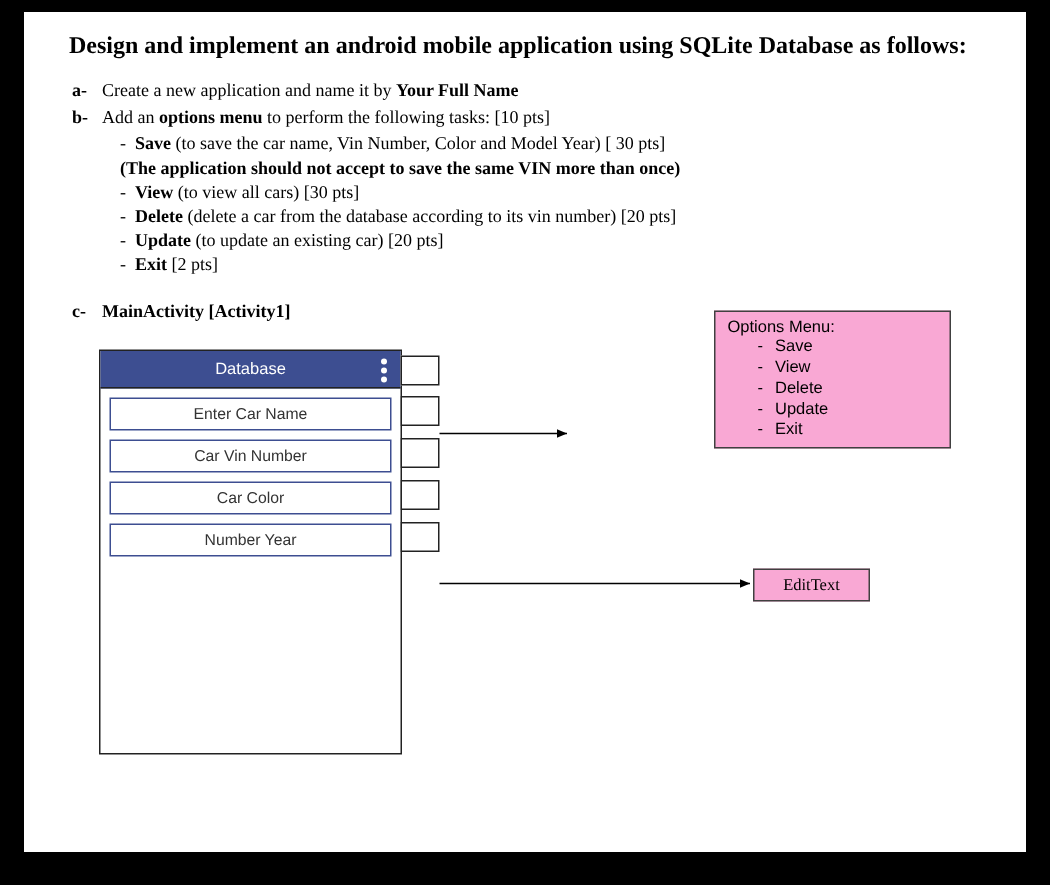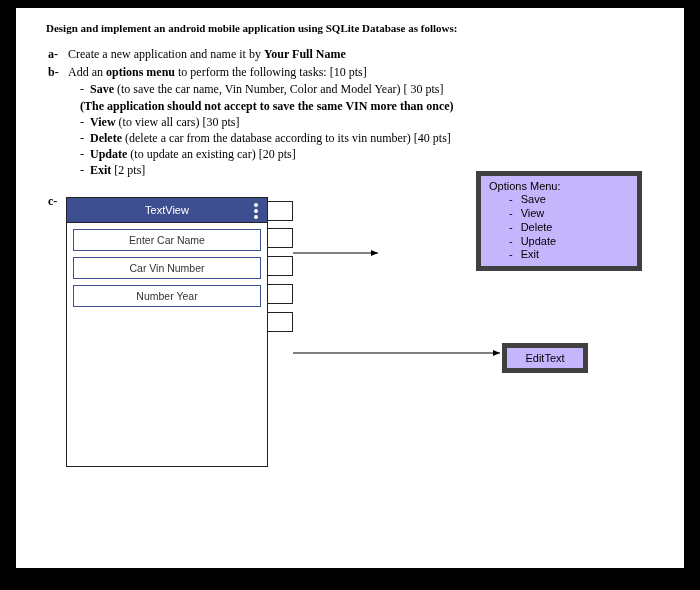--- a/index.html
+++ b/index.html
@@ -15,21 +15,21 @@
   }
   .page {
     background: #fff;
     margin: 8px 16px;
     padding: 14px 30px 10px 30px;
     height: 560px;
     box-sizing: border-box;
   }
   .title {
     font-weight: bold;
-    font-size: 11px;
+    font-size: 16px;
     margin-bottom: 12px;
   }
   ol.alpha {
     list-style: none;
     padding-left: 22px;
     margin: 0 0 14px 0;
   }
   ol.alpha > li {
     margin-bottom: 2px;
     position: relative;
@@ -104,25 +104,25 @@
     height: 20px;
     display: flex;
     align-items: center;
     justify-content: center;
     font-family: Arial, sans-serif;
     font-size: 10.5px;
     color: #333;
   }
   .box {
     position: absolute;
-    border: 5px solid #404040;
+    border: 1px solid #404040;
     font-family: Arial, sans-serif;
     font-size: 11px;
     padding: 4px 8px;
-    background: #c4b5fd;
+    background: #f9a8d4;
   }
   .options-box {
     left: 430px;
     top: -22px;
     width: 140px;
     height: 82px;
     line-height: 1.25;
   }
   .options-box ul {
     list-style: none;
@@ -137,20 +137,21 @@
     left: 334px;
     top: 50px;
     width: 60px;
     text-align: center;
   }
   .et-box {
     left: 456px;
     top: 150px;
     width: 60px;
     text-align: center;
+    font-family: Liberation Serif, serif;
   }
   .stub {
     position: absolute;
     border: 1px solid #222;
     background: #fff;
   }
 
   svg.arrows {
     position: absolute;
     left: 0; top: 0;
@@ -170,45 +171,47 @@
       <span class="marker">a-</span>
       <span>Create a new application and name it by </span><span class="b">Your Full Name</span>
     </li>
     <li data-name="item-b">
       <span class="marker">b-</span>
       <span>Add an </span><span class="b">options menu</span><span> to perform the following tasks: [10 pts]</span>
       <ul class="dash" data-name="item-b-sublist">
         <li data-name="sub-save"><span class="b">Save</span><span> (to save the car name, Vin Number, Color and Model Year) [ 30 pts]</span></li>
         <li data-name="sub-note" style="padding-left: 10px; list-style: none; margin-left: -10px; text-indent: 0px; position: relative;" class="nodash"><span class="b">(The application should not accept to save the same VIN more than once)</span></li>
         <li data-name="sub-view"><span class="b">View</span><span> (to view all cars) [30 pts]</span></li>
-        <li data-name="sub-delete"><span class="b">Delete</span><span> (delete a car from the database according to its vin number) [40 pts]</span></li>
+        <li data-name="sub-delete"><span class="b">Delete</span><span> (delete a car from the database according to its vin number) [20 pts]</span></li>
         <li data-name="sub-update"><span class="b">Update</span><span> (to update an existing car) [20 pts]</span></li>
         <li data-name="sub-exit"><span class="b">Exit</span><span> [2 pts]</span></li>
       </ul>
     </li>
   </ol>
 
   <ol class="alpha" style="margin-top:8px;">
     <li data-name="item-c">
       <span class="marker">c-</span>
+      <span class="b">MainActivity [Activity1]</span>
     </li>
   </ol>
 
   <div class="diagram" data-name="diagram">
     <div class="phone" data-name="phone-mockup">
       <div class="phone-header" data-name="phone-header">
-        <span data-name="app-title">TextView</span>
+        <span data-name="app-title">Database</span>
         <div class="menu-dots" data-name="overflow-menu-icon">
             <div></div>
             <div></div>
             <div></div>
           </div>
       </div>
       <div class="field" data-name="field-car-name">Enter Car Name</div>
       <div class="field" data-name="field-vin">Car Vin Number</div>
+      <div class="field" data-name="field-color">Car Color</div>
       <div class="field" data-name="field-model-year">Number Year</div>
     </div>
 
     <div class="stub" data-name="stub-header" style="left:221px; top:8px; width:24px; height:18px;"></div>
     <div class="stub" data-name="stub-field1" style="left:221px; top:35px; width:24px; height:18px;"></div>
     <div class="stub" data-name="stub-field2" style="left:221px; top:63px; width:24px; height:18px;"></div>
     <div class="stub" data-name="stub-field3" style="left:221px; top:91px; width:24px; height:18px;"></div>
     <div class="stub" data-name="stub-field4" style="left:221px; top:119px; width:24px; height:18px;"></div>
 
     <div class="box et-box" data-name="edittext-label-box">EditText</div>

